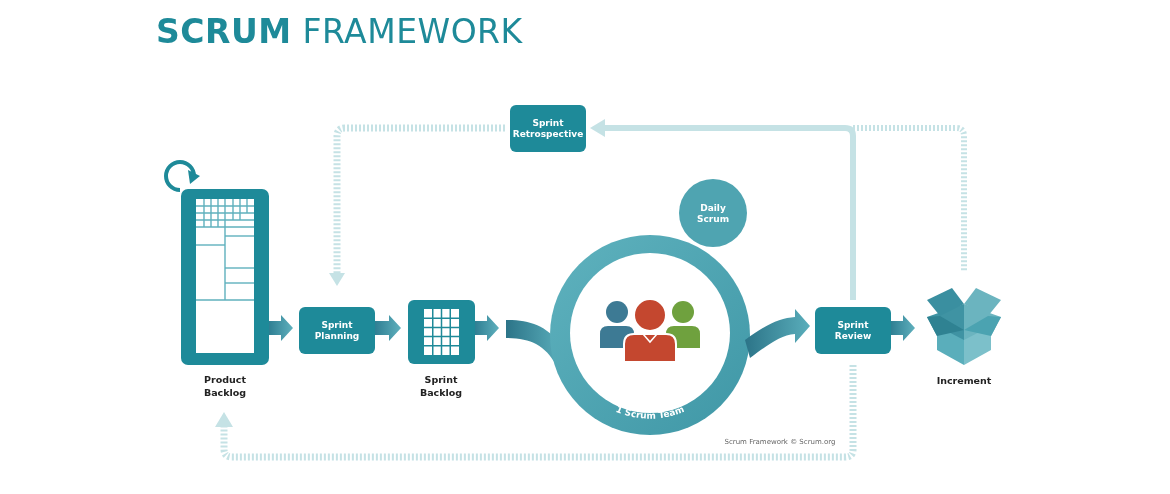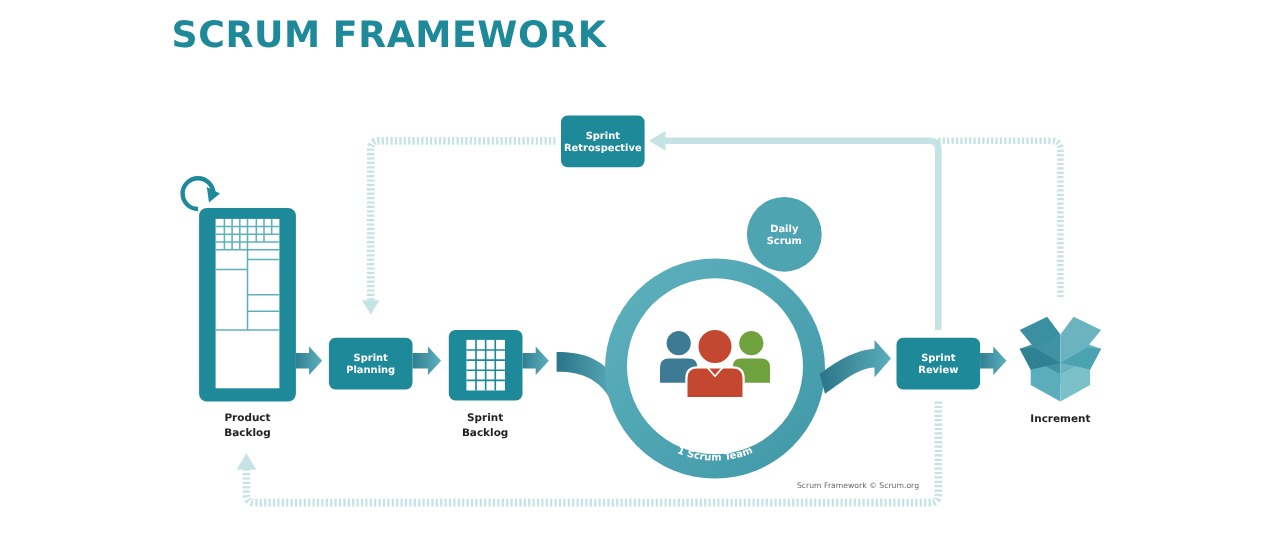--- a/index.html
+++ b/index.html
@@ -1,19 +1,19 @@
 <!DOCTYPE html>
 <html><head>
 <meta charset="utf-8">
 <style>
   html, body { margin:0; padding:0; background:#ffffff; }
   body { width:1170px; height:494px; position:relative; overflow:hidden; font-family:"DejaVu Sans", sans-serif; }
   .title { position:absolute; left:156px; top:12px; font-size:33px; letter-spacing:0.5px; color:#1e8a99; white-space:nowrap; font-family:"DejaVu Sans", sans-serif; }
   .title .bold { font-weight:bold; }
-  .title .light { font-weight:bold; }
+  .title .light { font-weight:normal; }
   svg.diagram { position:absolute; left:0; top:0; }
   .lbl { font-family:"DejaVu Sans", sans-serif; font-weight:bold; font-size:9px; fill:#ffffff; text-anchor:middle; }
   .cap { font-family:"DejaVu Sans", sans-serif; font-weight:bold; font-size:9.5px; fill:#222222; text-anchor:middle; }
   .copy { font-family:"DejaVu Sans", sans-serif; font-size:7px; fill:#666666; text-anchor:middle; }
 </style>
 </head>
 <body>
 
 <div class="title">
   <span class="bold">SCRUM</span>

